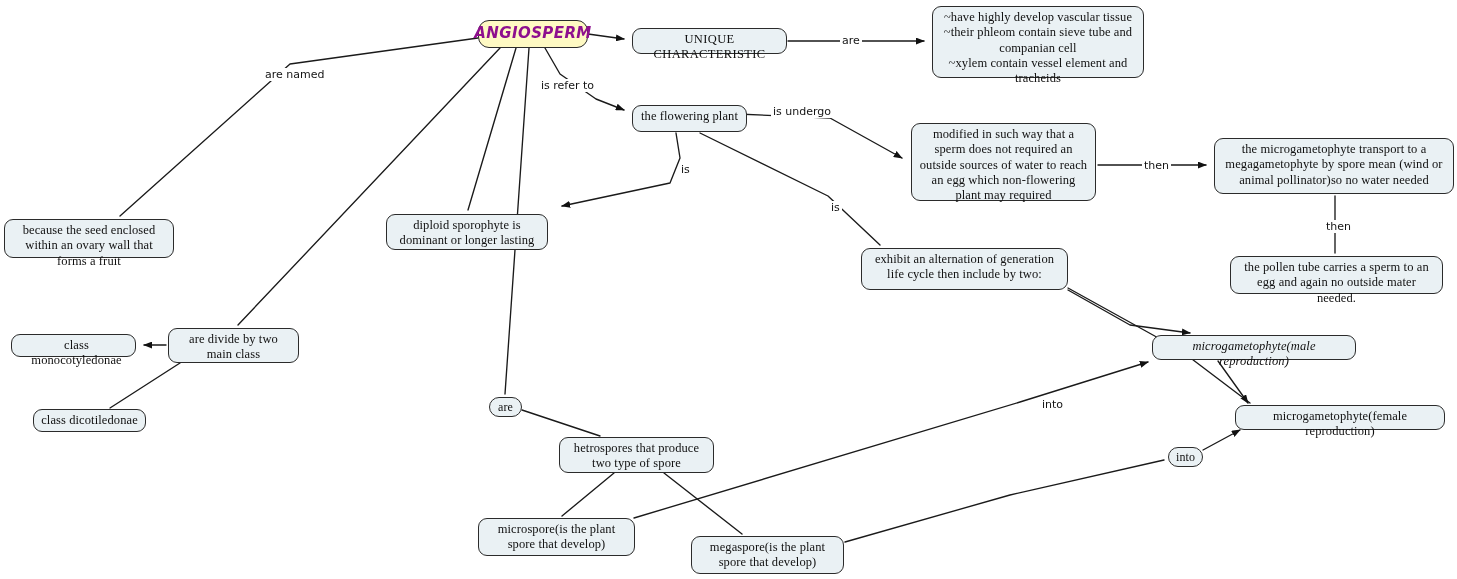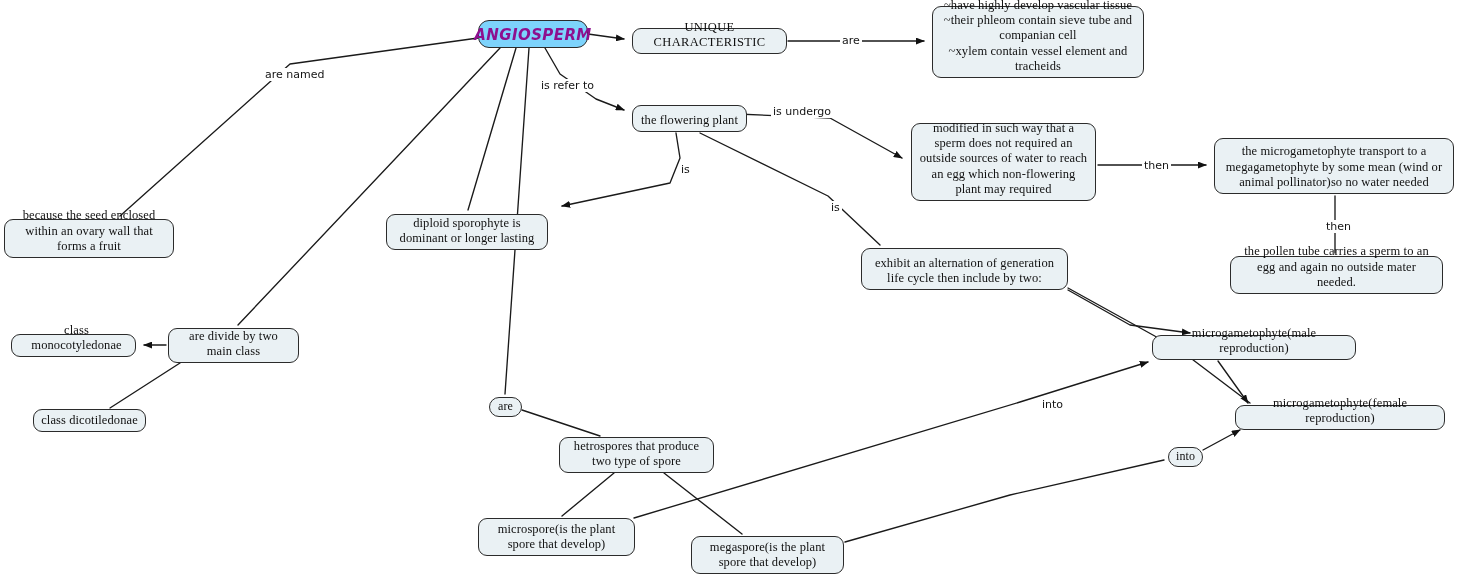--- a/index.html
+++ b/index.html
@@ -11,33 +11,33 @@
     font-family:"Liberation Serif", serif;
   }
   #edges{position:absolute;left:0;top:0;width:1457px;height:579px;}
   .node{
     position:absolute;
     box-sizing:border-box;
     background:#eaf1f4;
     border:1px solid #2b2b2b;
     border-radius:9px;
     display:flex;
-    align-items:flex-end;
+    align-items:flex-start;
     justify-content:center;
     text-align:center;
     color:#101010;
     font-family:"Liberation Serif", serif;
     font-size:12.5px;
     line-height:1.22;
     padding:3px 6px;
     letter-spacing:.1px;
   }
   .node.caps{font-size:12.5px;letter-spacing:.35px;}
   .node.root{
-    background:#7dd3fc;
+    background:#fef9c3;
     border:1px solid #2b2b2b;
     border-radius:11px;
     font-family:"DejaVu Sans", sans-serif;
     font-weight:bold;
     font-style:italic;
     font-size:15px;
     color:#8e0f8e;
     letter-spacing:.4px;
   }
   .node.tiny{
@@ -117,29 +117,29 @@
       <div class="node" style="left: 33px; top: 409px; width: 113px; height: 23px;">
         <span>class dicotiledonae</span>
       </div>
       <div class="node" style="left: 386px; top: 214px; width: 162px; height: 36px;">
         <span>diploid sporophyte is dominant or longer lasting</span>
       </div>
       <div class="node" style="left: 911px; top: 123px; width: 185px; height: 78px;">
         <span>modified in such way that a sperm does not required an outside sources of water to reach an egg which non-flowering plant may required</span>
       </div>
       <div class="node" style="left: 1214px; top: 138px; width: 240px; height: 56px;">
-        <span>the microgametophyte transport to a megagametophyte by some mean (wind or animal pollinator)so no water needed</span>
+        <span>the microgametophyte transport to a megagametophyte by spore mean (wind or animal pollinator)so no water needed</span>
       </div>
       <div class="node" style="left: 1230px; top: 256px; width: 213px; height: 38px;">
         <span>the pollen tube carries a sperm to an egg and again no outside mater needed.</span>
       </div>
       <div class="node" style="left: 861px; top: 248px; width: 207px; height: 42px;">
         <span>exhibit an alternation of generation life cycle then include by two:</span>
       </div>
-      <div class="node" style="left: 1152px; top: 335px; width: 204px; height: 25px;">
+      <div class="node" style="left: 1152px; top: 335px; width: 204px; height: 25px; font-style: italic;">
         <span>microgametophyte(male reproduction)</span>
       </div>
       <div class="node" style="left: 1235px; top: 405px; width: 210px; height: 25px;">
         <span>microgametophyte(female reproduction)</span>
       </div>
       <div class="node tiny" style="left: 489px; top: 397px; width: 33px; height: 20px;">
         <span>are</span>
       </div>
       <div class="node tiny" style="left: 1168px; top: 447px; width: 35px; height: 20px;">
         <span>into</span>

